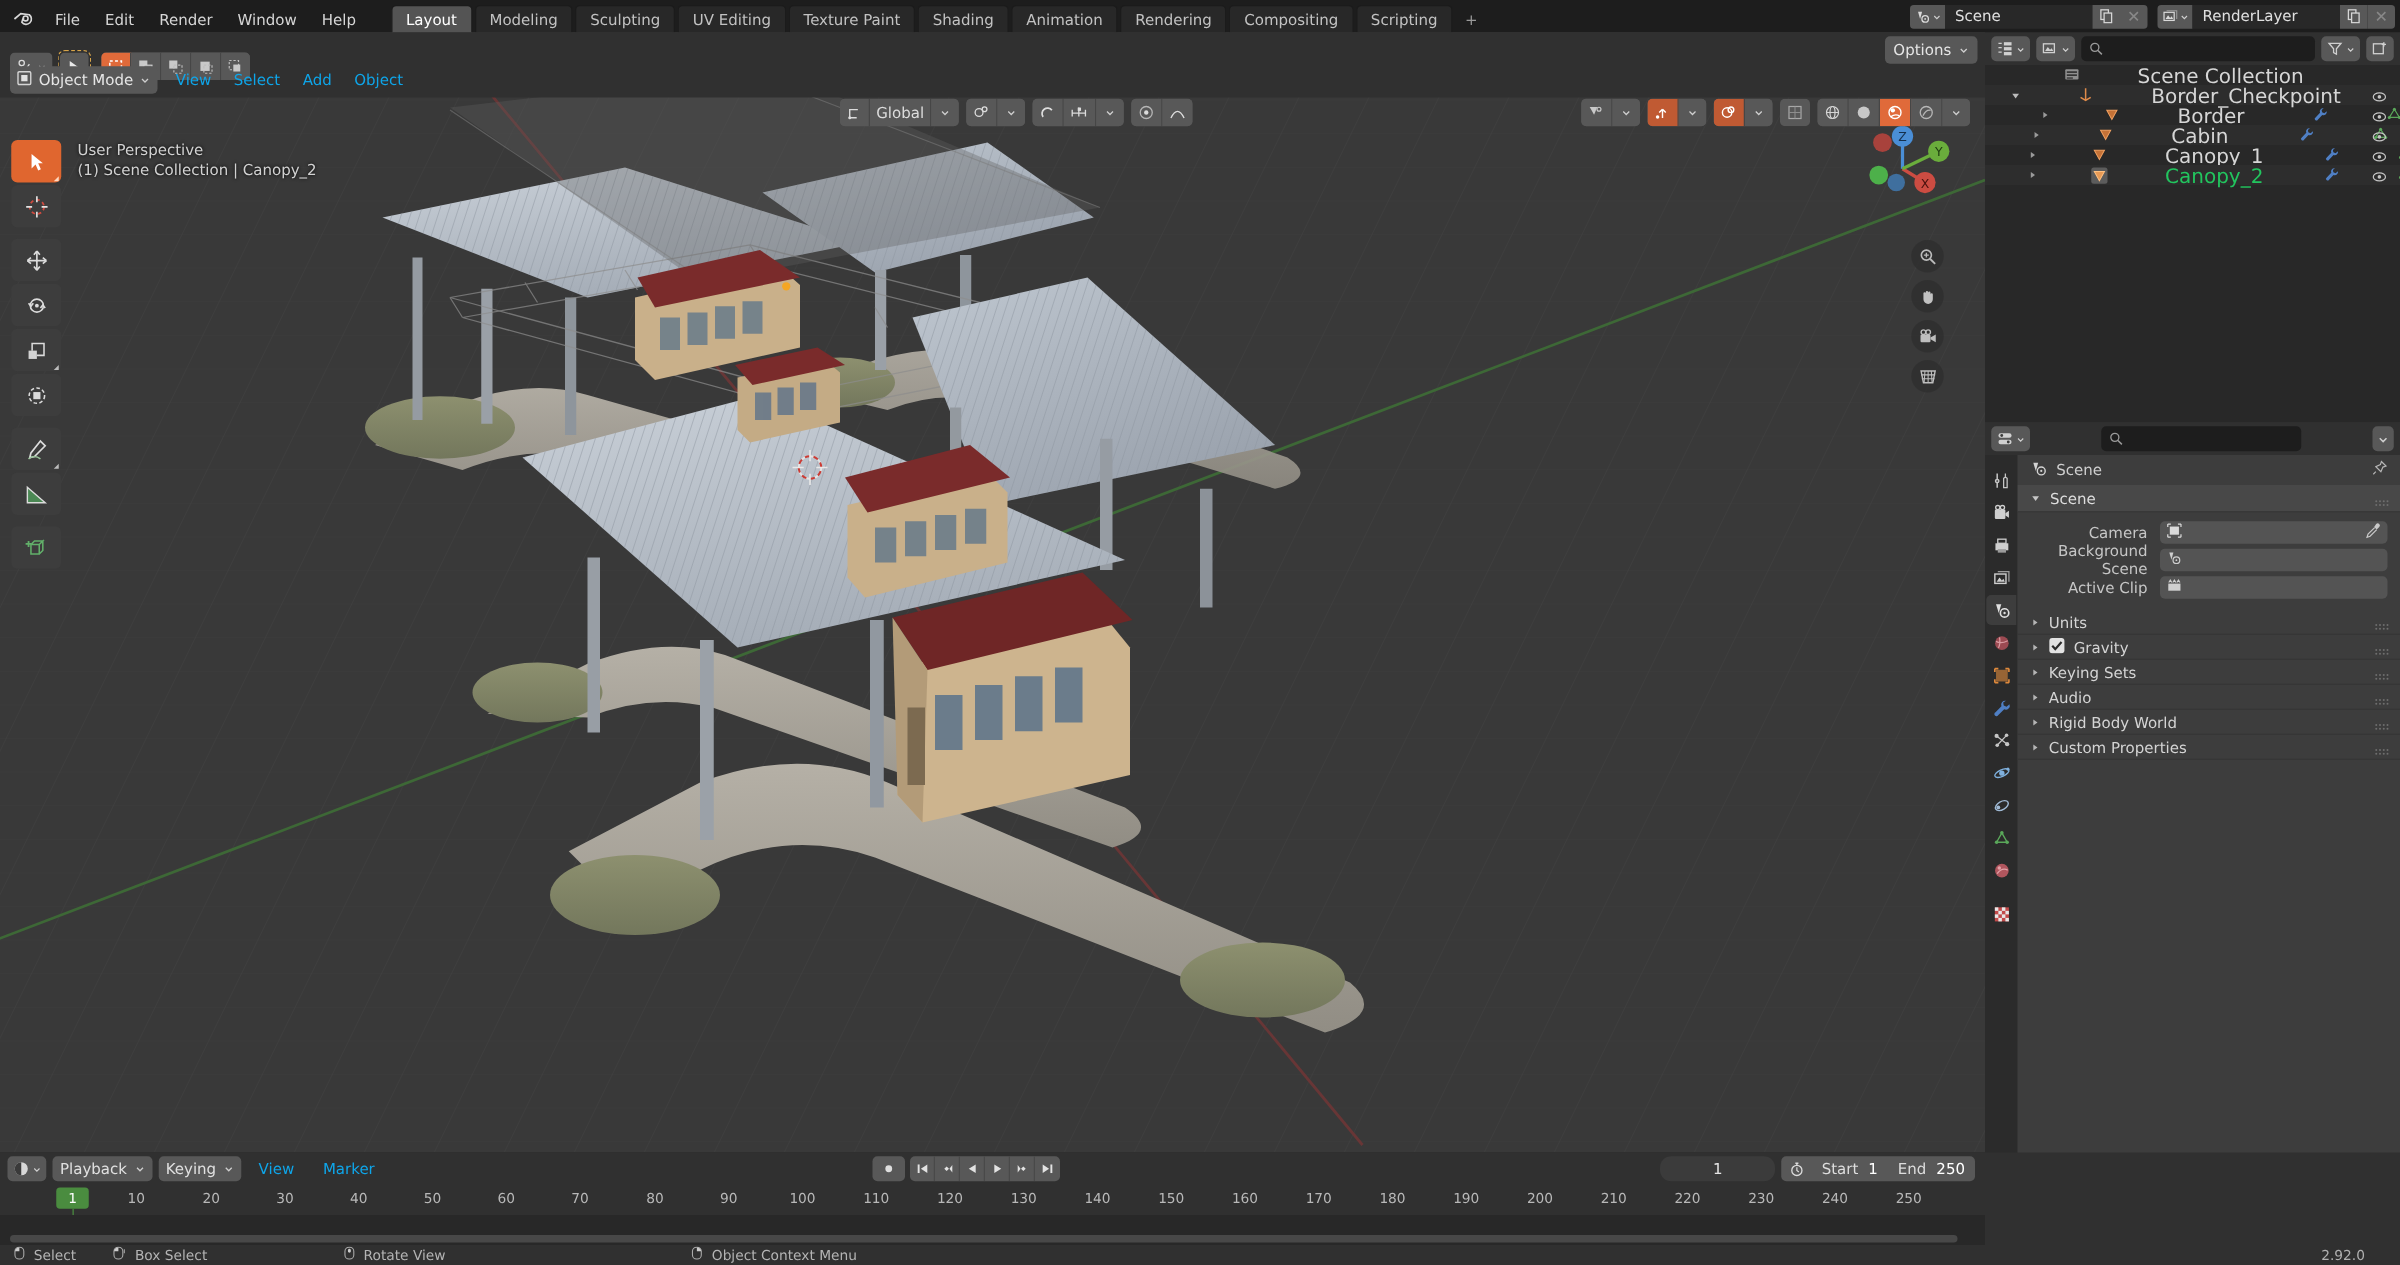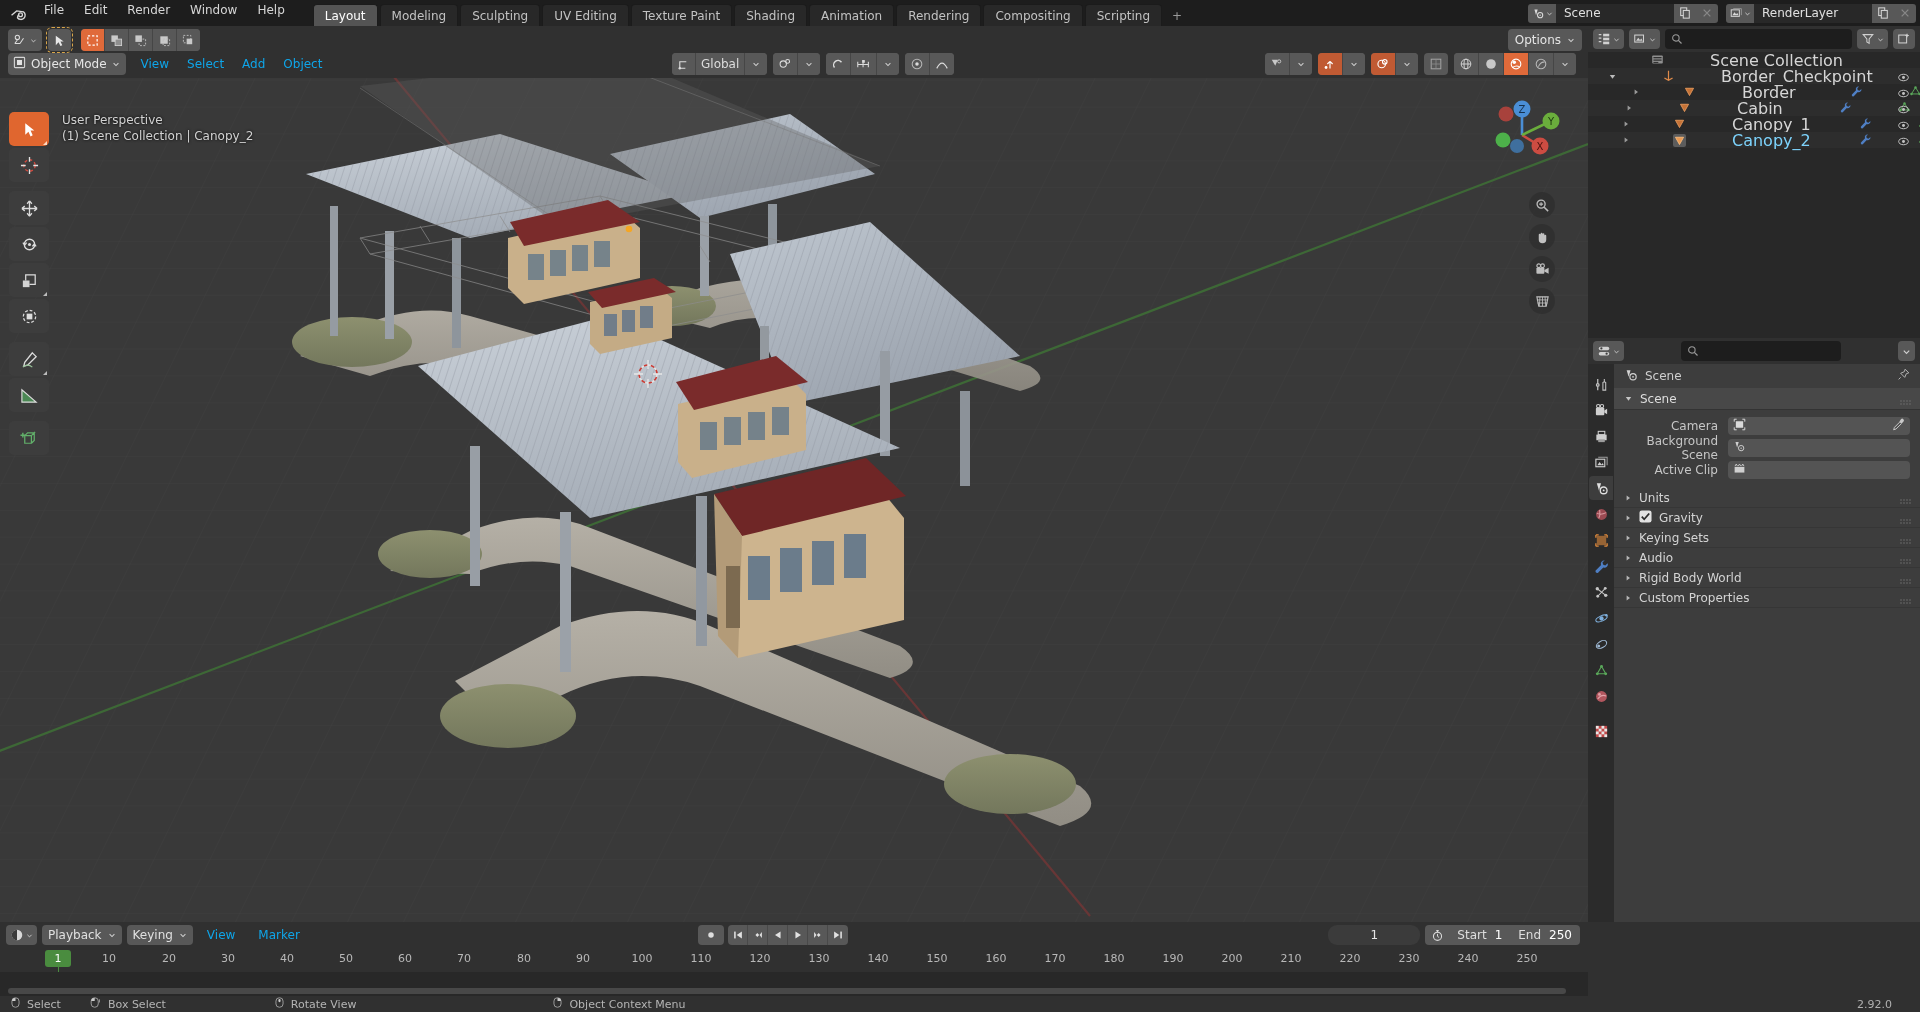--- a/index.html
+++ b/index.html
@@ -10,21 +10,21 @@
     font-size: 12px;
     color: #e5e5e5;
     overflow: hidden;
     -webkit-font-smoothing: antialiased;
   }
   #app { position: relative; width: 1920px; height: 1012px; }
 
   
   .topbar {
     position: absolute; left: 0; top: 0; width: 1920px; height: 26px;
-    background: #1d1d1d; display: flex; align-items: flex-start;
+    background: #1d1d1d; display: flex; align-items: flex-end;
   }
   .blender-logo { width: 34px; height: 26px; display: flex; align-items: center; justify-content: center; }
   .menu-item {
     padding: 0 10px; height: 20px; line-height: 20px; font-size: 12px;
     color: #d6d6d6; border-radius: 3px; cursor: default;
   }
   .ws-tabs { display: flex; align-items: flex-end; height: 26px; margin-left: 18px; }
   .ws-tab {
     padding: 0 11px; height: 22px; line-height: 22px; font-size: 12px;
     color: #c2c2c2; background: #282828; border-radius: 4px 4px 0 0;
@@ -53,21 +53,21 @@
     position: absolute; left: 0; top: 26px; width: 1588px; height: 896px;
     background: #393939; overflow: hidden;
   }
   .vp-header {
     position: absolute; left: 0; top: 0; width: 100%; height: 52px;
     background: #303030; z-index: 20;
   }
   .vp-row { position: absolute; display: flex; align-items: center; height: 22px; }
   .vp-row1 { left: 8px; top: 3px; }
   .vp-row2 { left: 8px; top: 27px; }
-  .btn-grp { display: flex; align-items: center; background: #585858; border-radius: 4px; overflow: hidden; margin-right: 6px; }
+  .btn-grp { display: flex; align-items: center; background: #585858; border-radius: 4px; overflow: hidden; margin-right: 6px; margin-top: 26px; }
   .vb {
     height: 22px; min-width: 22px; padding: 0 5px; display: flex; align-items: center;
     justify-content: center; gap: 3px; font-size: 12px; color: #dcdcdc;
     background: #585858; border-right: 1px solid #464646;
   }
   .vb:last-child { border-right: none; }
   .vb.red { background: #c05a33; }
   .vb.redsel { background: #e06a3a; }
   .mode-sel {
     display: flex; align-items: center; gap: 5px; height: 22px; padding: 0 6px 0 5px;
@@ -950,21 +950,21 @@
           <svg width="8" height="8" viewBox="0 0 10 10">
               <path d="M3.3 2 L3.3 8 L7.5 5 Z" fill="#9a9a9a"></path>
             </svg>
         </span>
         <span style="margin:0 6px 0 3px; background:#5c5c5c; border-radius:2px;">
           <svg width="13" height="13" viewBox="0 0 16 16" style="display:block">
               <path d="M3 4 L13 4 L8 13 Z" fill="#e89a55"></path>
               <path d="M3 4 L13 4 L8 13 Z" fill="none" stroke="#ffc080" stroke-width="1"></path>
             </svg>
         </span>
-        <span style="color:#7dd3fc">Canopy_2</span>
+        <span style="color:#22c55e">Canopy_2</span>
         <span style="margin-left:8px;">
           <svg width="13" height="13" viewBox="0 0 16 16">
               <path d="M11 2 a3.2 3.2 0 0 0-3.6 4.4 L3 11 a1.6 1.6 0 1 0 2.2 2.2 L9.6 8.6 A3.2 3.2 0 0 0 14 5 L11.6 7 L9.4 6 L9 3.8 Z" fill="#4f7fc4"></path>
             </svg>
         </span>
         <span style="margin-left:6px;">
           <svg width="13" height="13" viewBox="0 0 16 16">
               <path d="M8 3 L13 11 L3 11 Z" fill="none" stroke="#5aa85a" stroke-width="1.2"></path>
               <circle cx="8" cy="3" r="1.5" fill="#5aa85a"></circle>
               <circle cx="13" cy="11" r="1.5" fill="#5aa85a"></circle>

